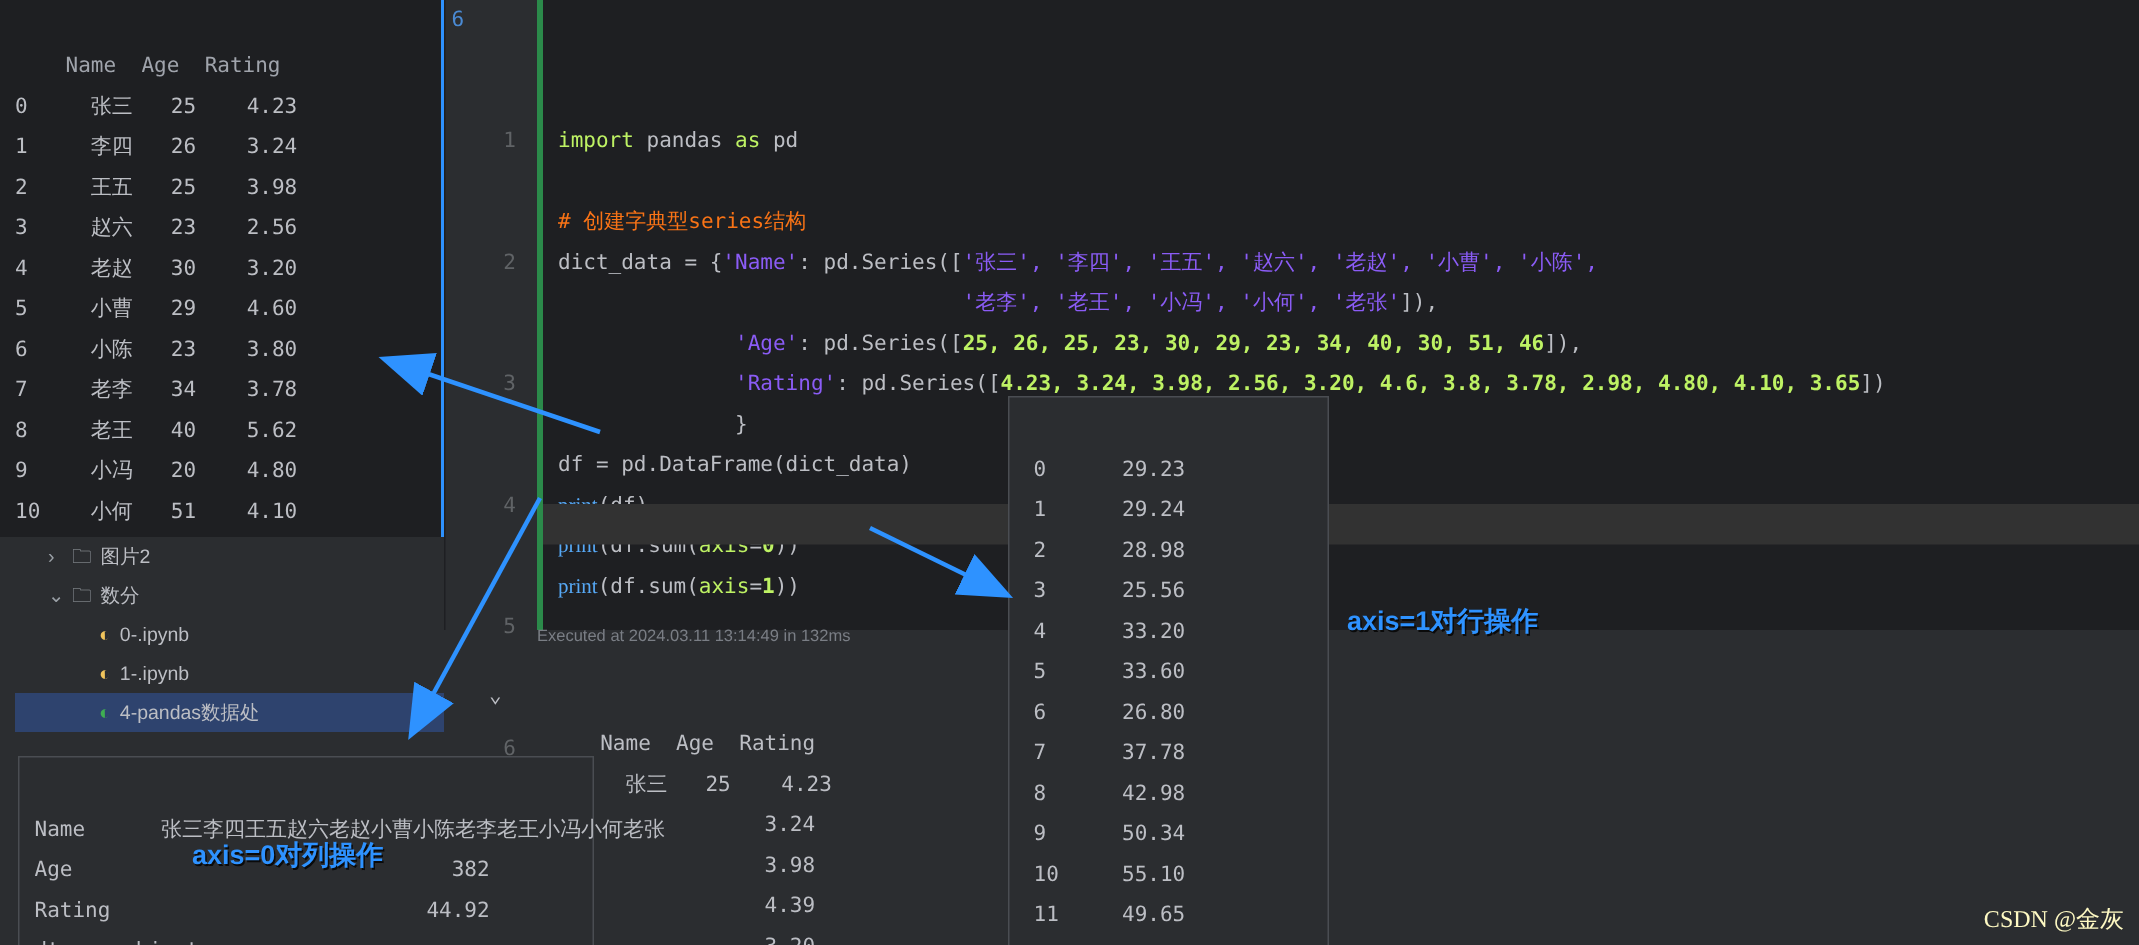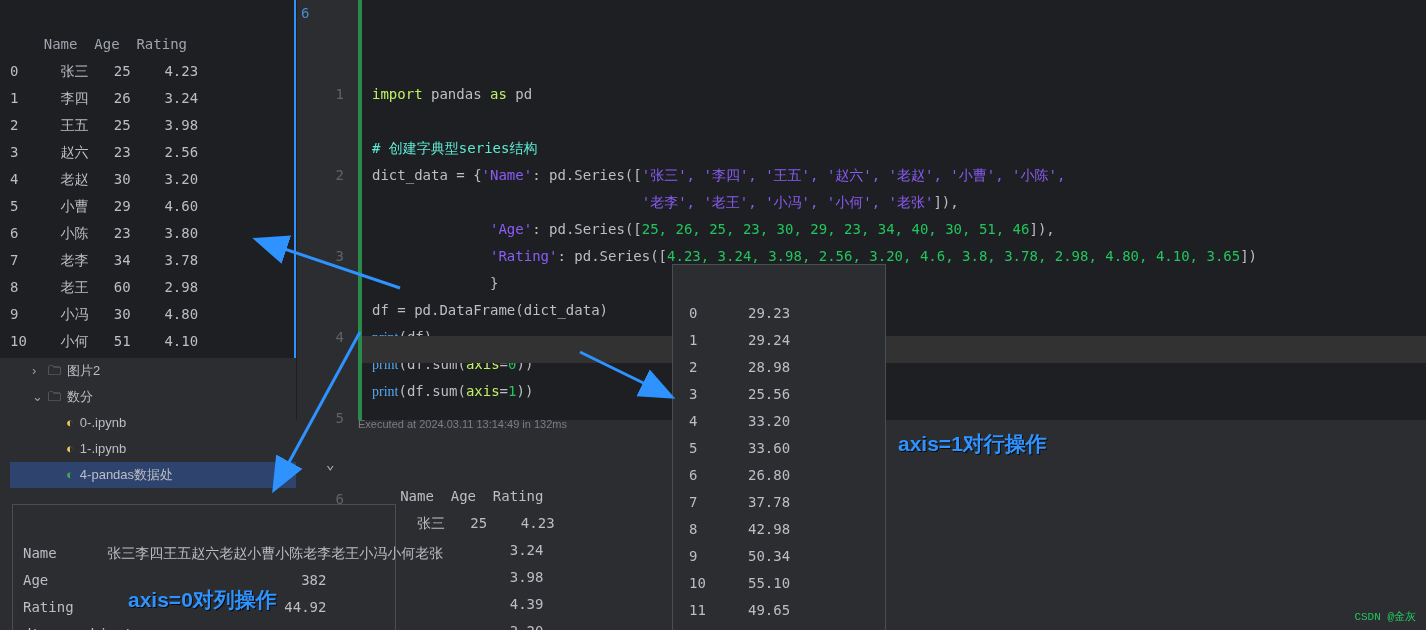--- a/index.html
+++ b/index.html
@@ -80,22 +80,22 @@
   .editor .hl-line {
     position: absolute;
     left: 0; right: 0;
     height: 27px;
     background: #323232;
     top: 336px; 
   }
   .kw { color: #bef264; }
   .fn { color: #56a8f5; font-family: Liberation Serif, serif; }
   .str { color: #8b5cf6; }
-  .num { color: #22c55e; }
-  .cmt { color: #5eead4; }
+  .num { color: #bef264; font-weight: bold; }
+  .cmt { color: #f97316; }
 
   
   .exec-status {
     position: absolute;
     left: 358px; top: 418px;
     color: #7a7e85;
     font-family: "Segoe UI", sans-serif;
     font-size: 11px;
   }
   .out-collapse {
@@ -143,50 +143,49 @@
 
   
   .arrow-svg {
     position: absolute;
     left: 0; top: 0;
     pointer-events: none;
   }
   .anno {
     position: absolute;
     font-family: "Segoe UI", "Microsoft YaHei", sans-serif;
-    font-size: 21px;
+    font-size: 18px;
     font-weight: 600;
     color: #2e92ff;
     text-shadow: 1px 1px 0 #0a0a0a;
-    margin-top: 28px;
   }
 
   .watermark {
     position: absolute;
     right: 10px; bottom: 6px;
-    color: #22c55e;
-    font-family: Liberation Mono, monospace;
-    font-size: 11px;
+    color: #fef9c3;
+    font-family: Liberation Serif, serif;
+    font-size: 16px;
   }
 </style>
 </head>
 <body>
 
 <div class="df-panel">
 <span class="hdr">    Name  Age  Rating</span>
 <span>0     张三   25    4.23</span>
 <span>1     李四   26    3.24</span>
 <span>2     王五   25    3.98</span>
 <span>3     赵六   23    2.56</span>
 <span>4     老赵   30    3.20</span>
 <span>5     小曹   29    4.60</span>
 <span>6     小陈   23    3.80</span>
 <span>7     老李   34    3.78</span>
-<span>8     老王   60    2.98</span>
-<span>9     小冯   30    4.80</span>
+<span>8     老王   40    5.62</span>
+<span>9     小冯   20    4.80</span>
 <span>10    小何   51    4.10</span>
 <span>11    老张   46    3.65</span>
 </div>
 
 <div class="tree">
   <div class="tree-row">
       <span class="chev">›</span>
       <span class="folder-ic">🗀</span>
       <span>图片2</span>
     </div>

